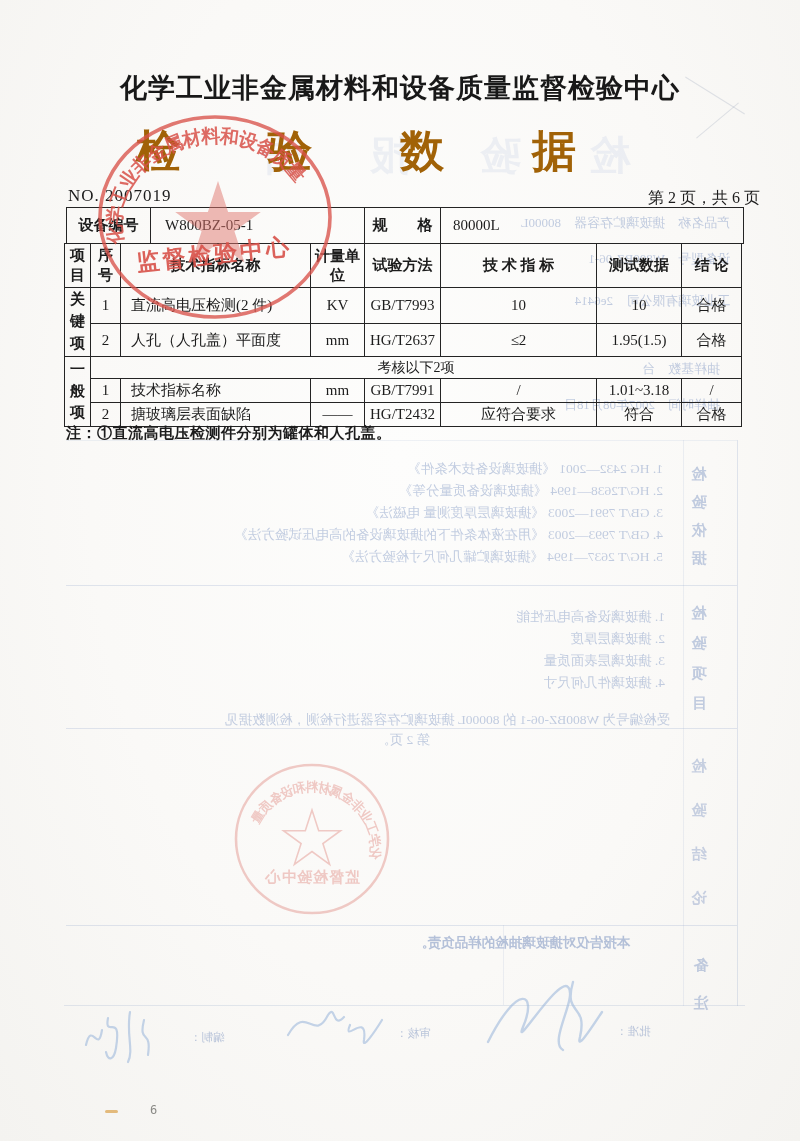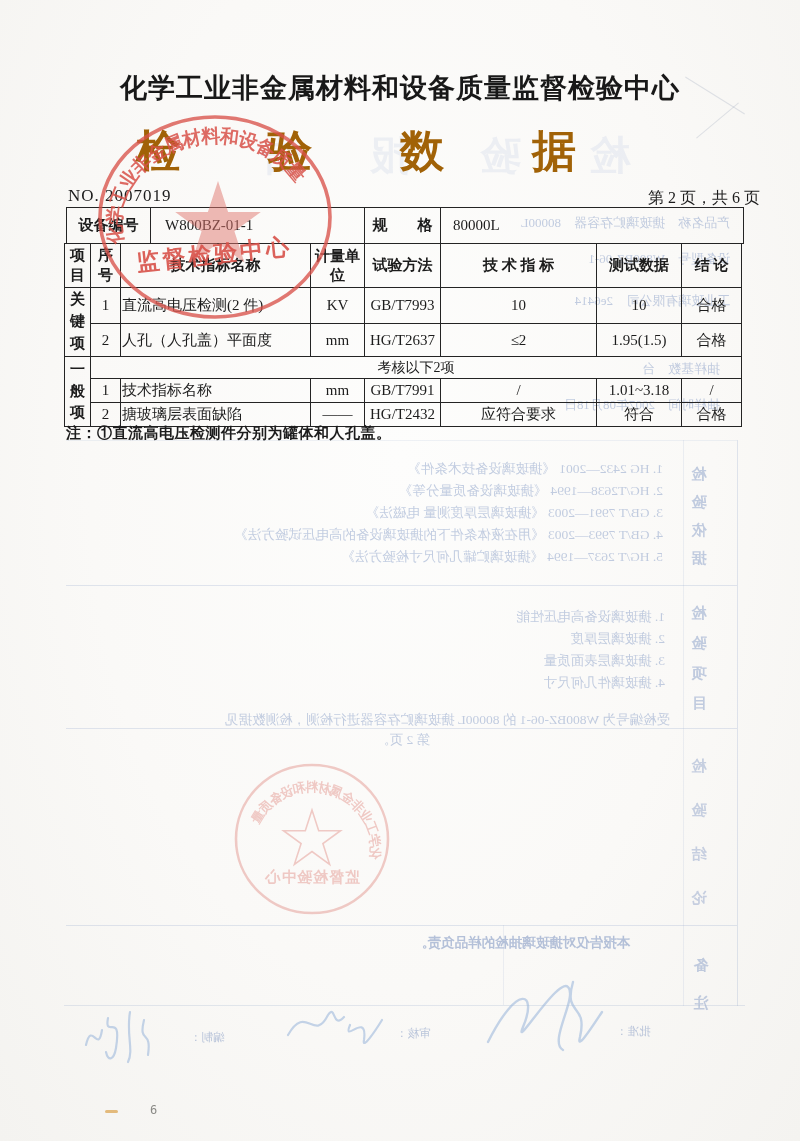--- a/index.html
+++ b/index.html
@@ -22,21 +22,21 @@
     font-family:"Liberation Sans","DejaVu Sans",sans-serif;
     font-weight:bold;font-size:44px;letter-spacing:88px;margin-right:-88px;
     color:#a16207;
   }
   .report-no{left:68px;top:186px;font-size:17px;letter-spacing:1px;text-align:center;}
   .page-info{left:440px;top:188px;width:320px;text-align:right;font-size:16px;}
   
   .tbl{border-collapse:collapse;table-layout:fixed;}
   .tbl td{border:1.7px solid #242424;text-align:center;font-size:15px;
           padding:0;overflow:hidden;}
-  .tbl .lft{text-align:left;padding-left:1px;}
+  .tbl .lft{text-align:left;padding-left:10px;}
   .tbl .hdr{font-weight:bold;line-height:1.25;}
   .vlabel{width:26px;word-break:break-all;line-height:1.45;font-weight:bold;padding:0 4px;}
   #info-tbl{left:66px;top:207px;width:677px;}
   #main-tbl{left:64px;top:243px;width:677px;}
   .note-line{left:66px;top:424px;font-size:15px;font-weight:bold;letter-spacing:.5px;}
   
   .stamp-top{left:93px;top:110px;width:245px;height:215px;pointer-events:none;}
   .stamp-bottom{left:232px;top:760px;width:160px;height:158px;opacity:.38;
                 transform:scaleX(-1);pointer-events:none;}
   
@@ -75,21 +75,21 @@
 <table class="tbl abs" id="info-tbl">
   <colgroup>
       <col style="width:84px">
       <col style="width:214px">
       <col style="width:76px">
       <col style="width:303px">
     </colgroup>
   <tbody>
       <tr style="height:36px;">
     <td class="hdr">设备编号</td>
-    <td class="lft" style="padding-left:14px;">W800BZ-01-1</td>
+    <td class="lft" style="padding-left:14px;">W800BZ-05-1</td>
     <td class="hdr">规　　格</td>
     <td class="lft" style="padding-left:12px;">80000L</td>
   </tr>
 </tbody>
   </table>
 
 <table class="tbl abs" id="main-tbl">
   <colgroup>
     <col style="width:26px">
       <col style="width:30px">

